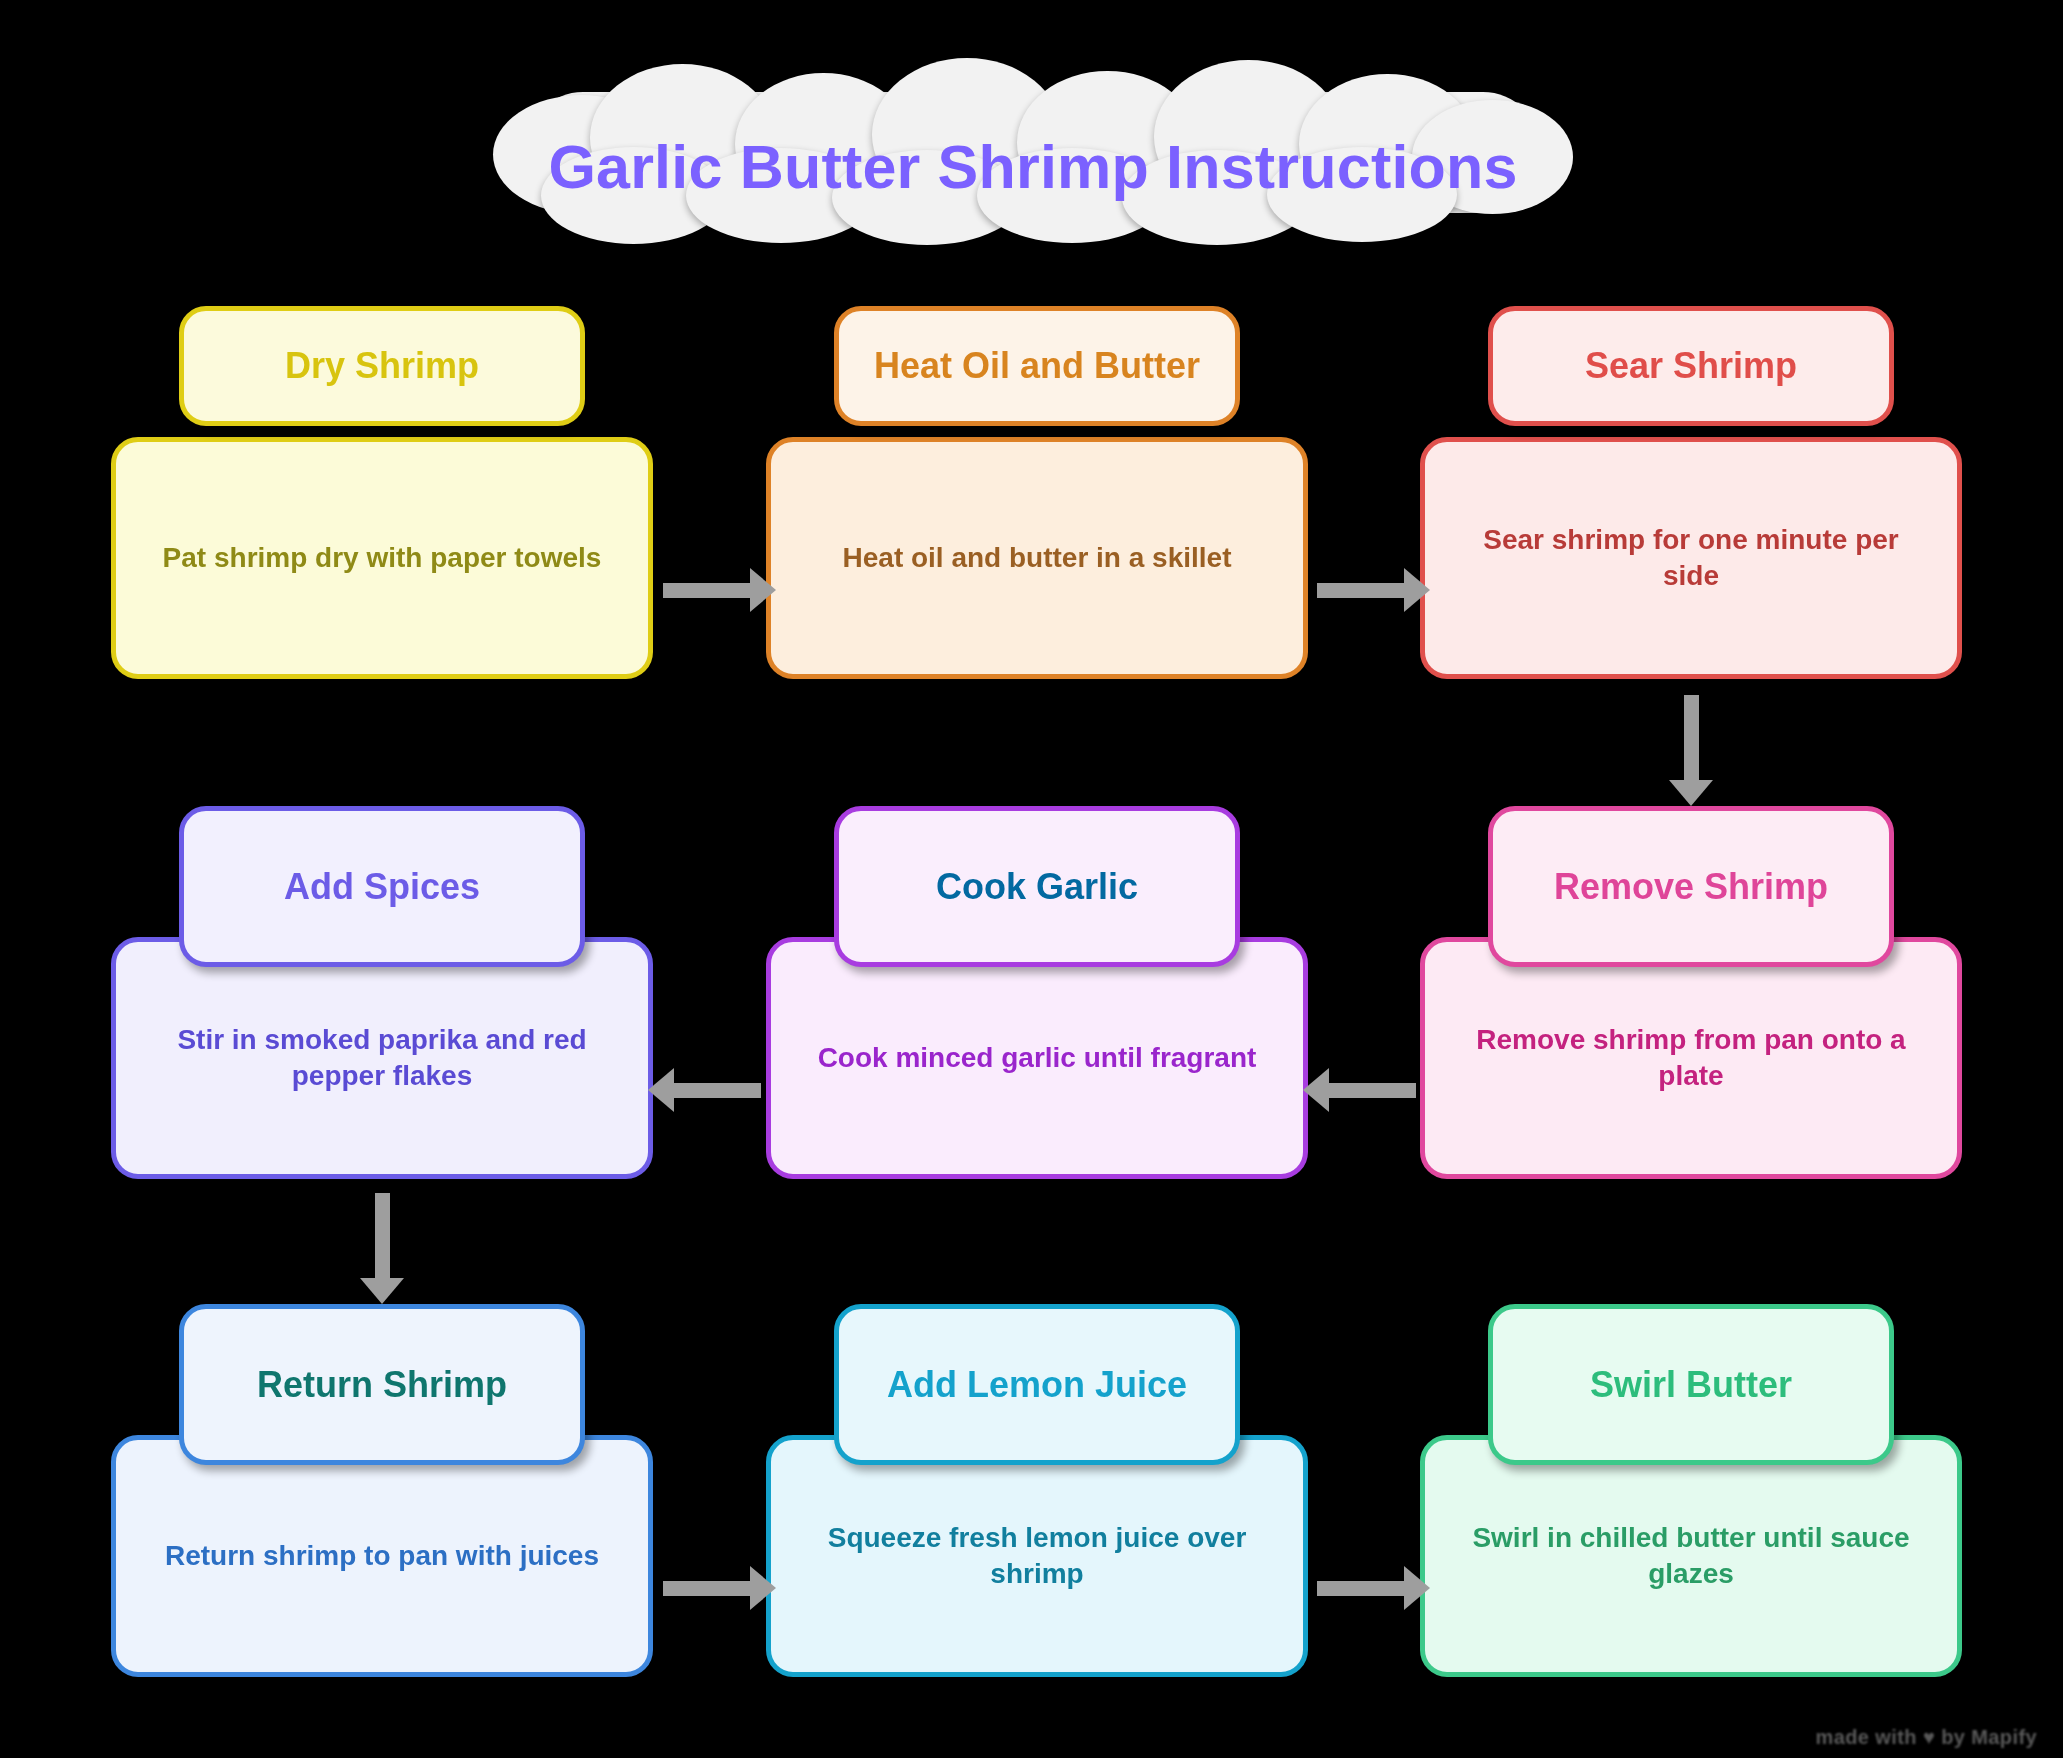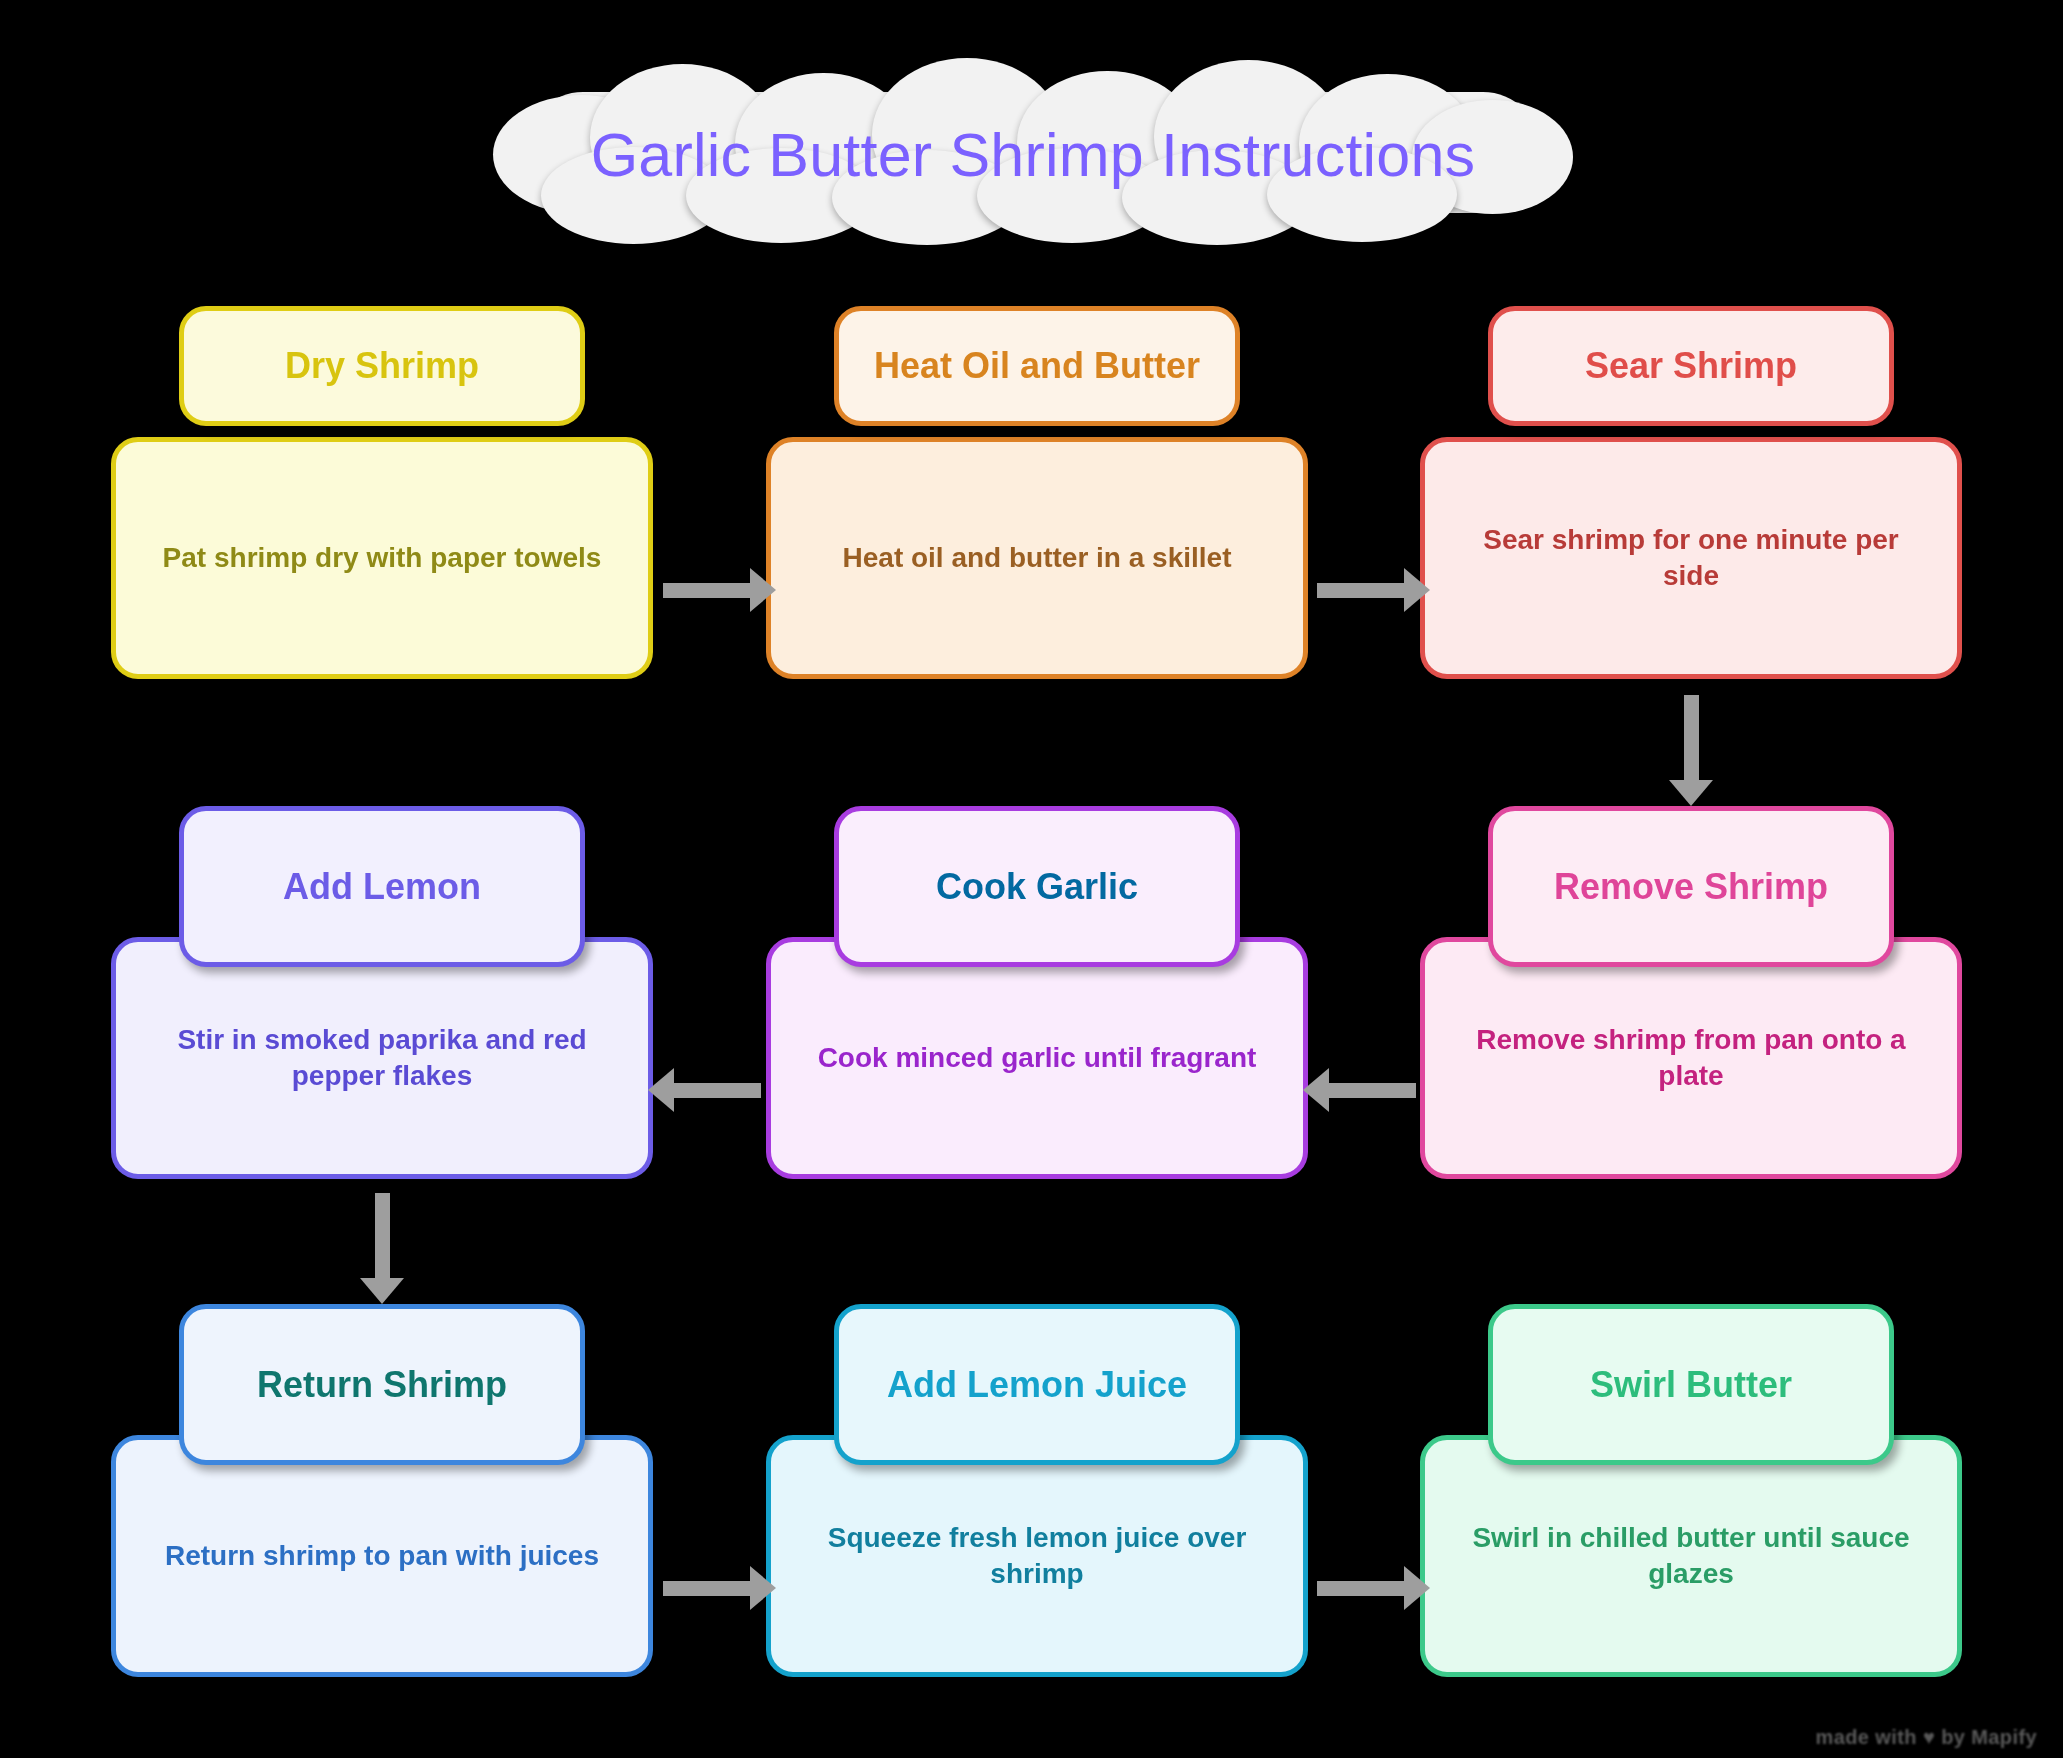--- a/index.html
+++ b/index.html
@@ -15,23 +15,23 @@
   }
   #title-cloud .bubble{
     position:absolute; background:#f2f2f2; border-radius:50%;
     box-shadow:0 3.2px 7.3px rgba(0,0,0,0.30);
   }
   #title-cloud .plate{
     position:absolute; left:32px; top:34px; width:1016px; height:121px;
     background:#f2f2f2; border-radius:58px;
   }
   #title-text{
-    position:absolute; left:0; top:4px; width:1080px; height:185px;
+    position:absolute; left:0; top:16px; width:1080px; height:185px;
     display:flex; align-items:center; justify-content:center;
-    color:#7b61ff; font-size:61px; font-weight:normal; letter-spacing:0.2px;
+    color:#7b61ff; font-size:61px; font-weight:bold; letter-spacing:0.2px;
     white-space:nowrap; z-index:5;
   }
 
   
   .node{ position:absolute; }
   .node .body{
     position:absolute; left:0; top:131px; width:100%; box-sizing:border-box;
     border-radius:27px; border-style:solid; border-width:5.6px;
     box-shadow:4.8px 5.6px 8px rgba(0,0,0,0.33);
     display:flex; align-items:center; justify-content:center;
@@ -128,21 +128,21 @@
   <div class="head" style="border-color: rgb(224, 80, 76); background: rgb(253, 236, 235); color: rgb(224, 78, 74);">
     <span class="htxt">Sear Shrimp</span>
   </div>
 </div>
 
 <div class="node row2" style="left:111px; top:806px; width:542px;">
   <div class="body" style="border-color: rgb(108, 92, 231); background: rgb(241, 239, 253); color: rgb(90, 75, 212);">
     <span class="btxt">Stir in smoked paprika and red pepper flakes</span>
   </div>
   <div class="head" style="border-color: rgb(108, 92, 231); background: rgb(242, 240, 254); color: rgb(108, 92, 231);">
-    <span class="htxt">Add Lemon</span>
+    <span class="htxt">Add Spices</span>
   </div>
 </div>
 
 <div class="node row2" style="left:766px; top:806px; width:542px;">
   <div class="body" style="border-color: rgb(168, 60, 224); background: rgb(250, 236, 253); color: rgb(154, 37, 204); align-items: center;">
     <span class="btxt">Cook minced garlic until fragrant</span>
   </div>
   <div class="head" style="border-color: rgb(168, 60, 224); background: rgb(250, 238, 253); color: #0369a1;">
     <span class="htxt">Cook Garlic</span>
   </div>

